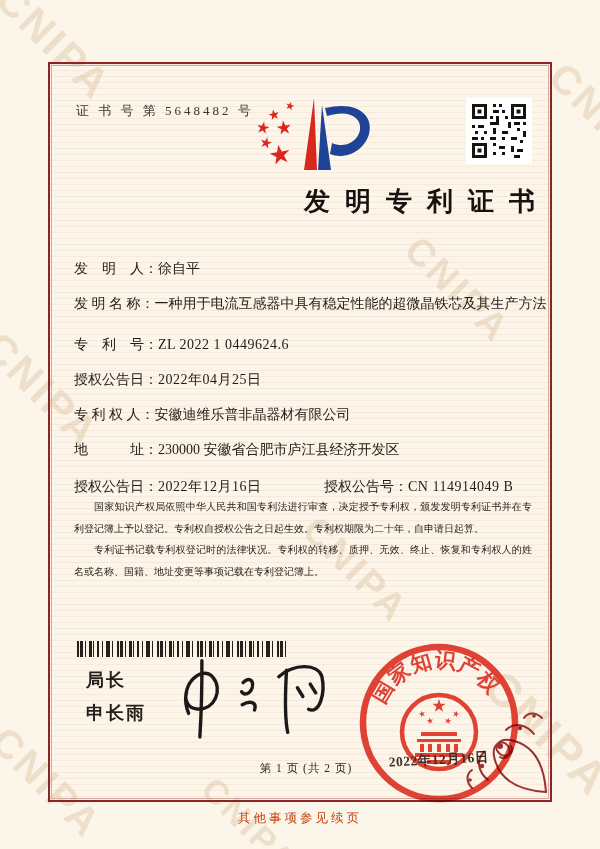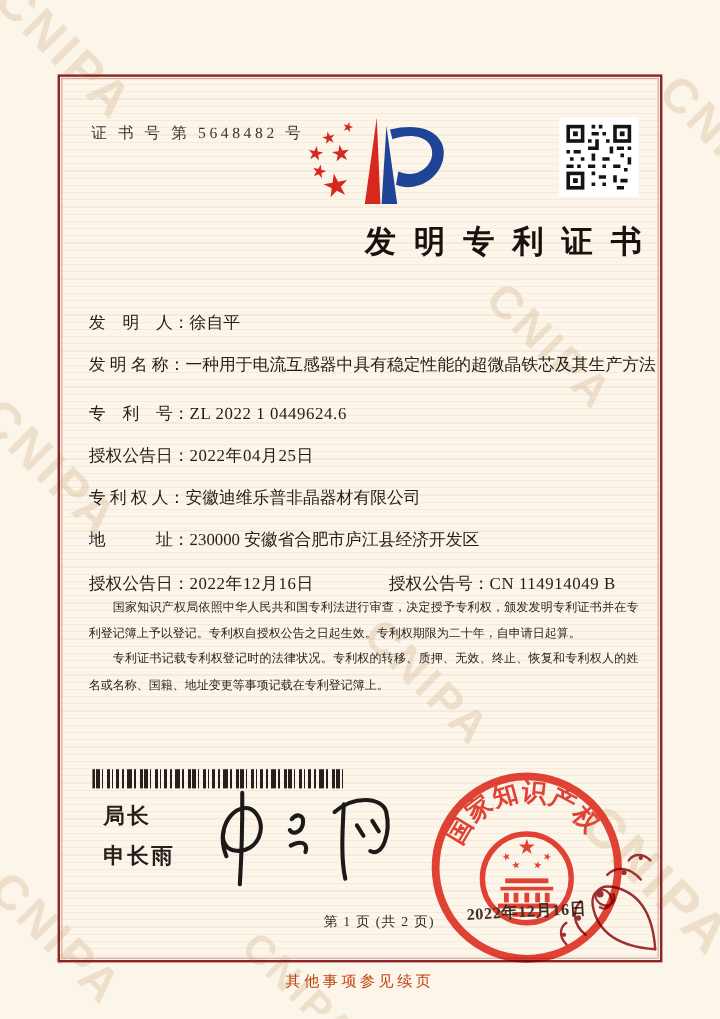--- a/index.html
+++ b/index.html
@@ -81,21 +81,21 @@
   .director { position:absolute; left:36px; top:604px; font-size:18px; color:#241f1a; font-weight:600; }
   .director div { margin-bottom:9px; letter-spacing:2px; }
 
   .signature { position:absolute; left:118px; top:586px; z-index:2; }
 
   .seal { position:absolute; left:306px; top:576px; z-index:4; mix-blend-mode:multiply; opacity:0.95; }
 
   .flourish { position:absolute; right:2px; bottom:2px; z-index:2; }
 
   .page-footer {
-    position:absolute; left:16px; bottom:24px; width:100%;
+    position:absolute; left:6px; bottom:24px; width:100%;
     text-align:center; font-size:11.5px; color:#2e2a26; letter-spacing:1px; font-weight:500;
   }
 
   .continuation {
     position:absolute; top:810px; left:0; width:100%; text-align:center;
     font-size:12.5px; color:#c2410c; letter-spacing:3px; z-index:1; font-weight:500;
   }
 </style>
 </head>
 <body>

